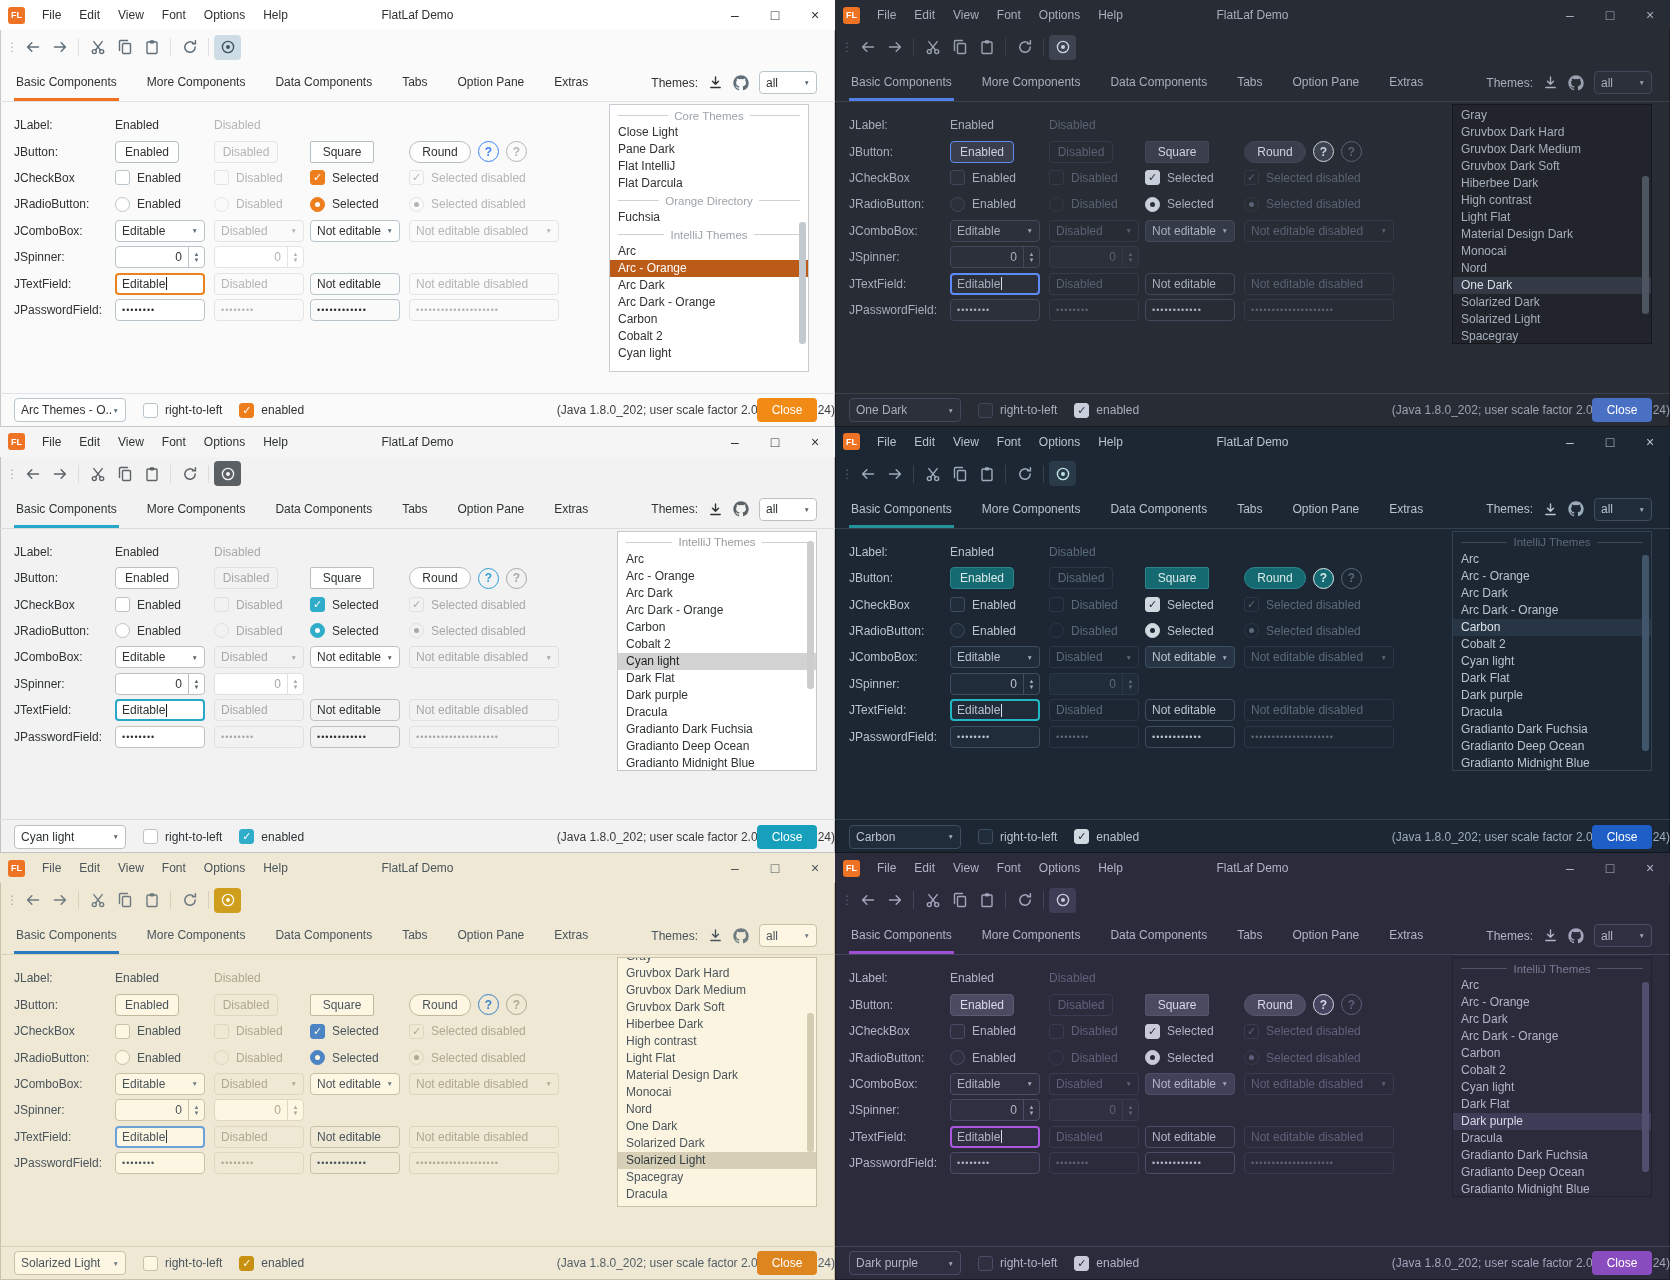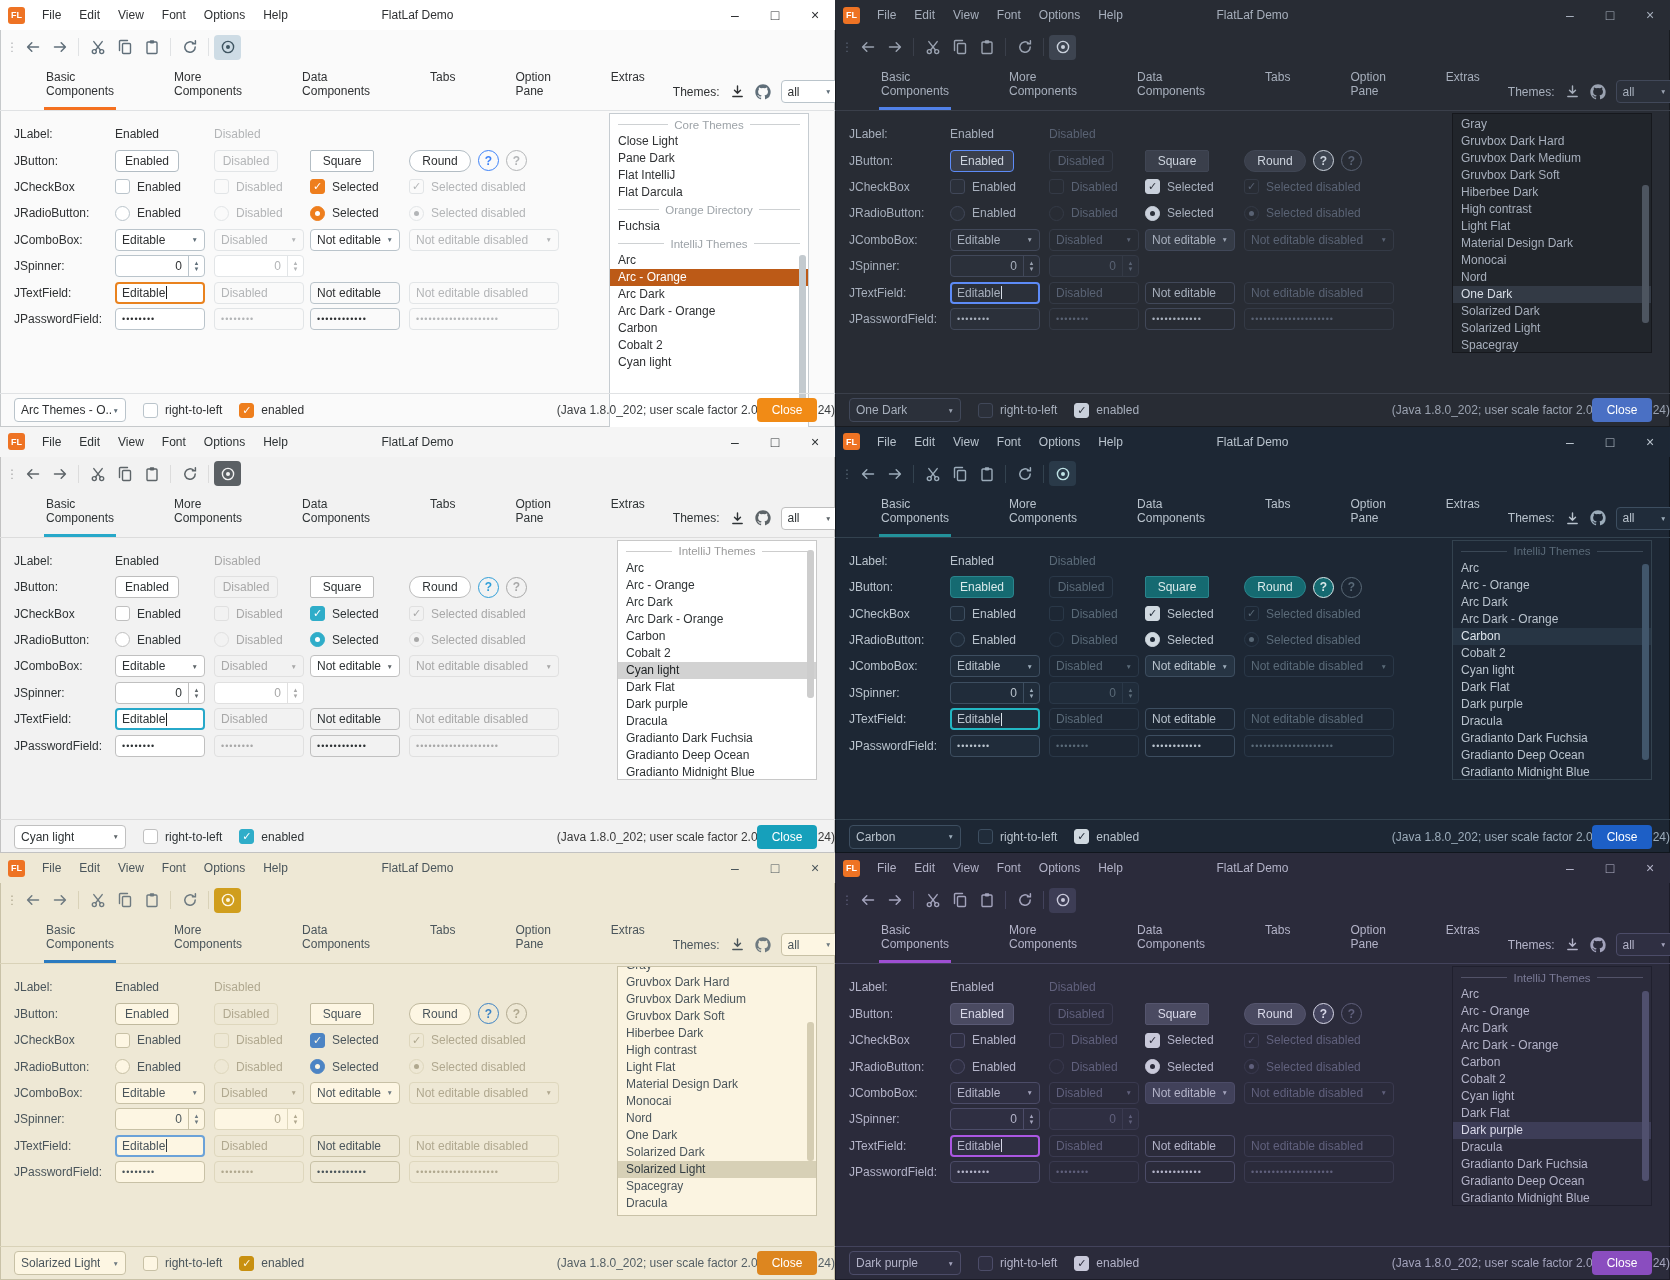--- a/index.html
+++ b/index.html
@@ -20,21 +20,21 @@
   
   .toolbar{flex:0 0 34px;display:flex;align-items:center;padding:0 6px;color:var(--tool);}
   .grip{color:var(--muted);font-size:12px;margin:0 3px 0 0;letter-spacing:-2px;}
   .tbtn{width:27px;height:25px;display:inline-flex;align-items:center;justify-content:center;border-radius:4px;}
   .tbtn svg{display:block;}
   .tbtn.eye{background:var(--eyeBg);color:var(--eyeIcon);}
   .tsep{width:1px;height:18px;background:var(--border);margin:0 5px;}
   
   .tabsrow{flex:0 0 38px;display:flex;align-items:flex-end;padding:0 18px 0 14px;border-bottom:1px solid var(--border);}
   .tabs{display:flex;}
-  .tab{margin-right:26px;padding:6px 2px 9px;border-bottom:3px solid transparent;margin-left:30px;}
+  .tab{margin-right:26px;padding:6px 2px 9px;border-bottom:3px solid transparent;}
   .tab.active{border-bottom-color:var(--accent);}
   .themes-head{margin-left:auto;display:flex;align-items:center;gap:10px;padding-bottom:7px;}
   .themes-head svg{display:block;color:var(--tool);}
   .gh{color:var(--strong);}
   .mini-combo{display:inline-flex;align-items:center;height:23px;width:58px;border:1px solid var(--fieldBorder);
               background:var(--fieldBg);border-radius:4px;padding:0 6px;}
   .arr{margin-left:auto;font-size:6.5px;color:var(--tool);}
   
   .main{flex:1;display:flex;padding:2px 18px 0 14px;min-height:0;}
   .comp-grid{display:grid;grid-template-columns:101px 99px 96px 99px 160px;grid-auto-rows:26.4px;
@@ -93,21 +93,21 @@
   .pwtxt{font-size:9px;letter-spacing:1px;overflow:hidden;white-space:nowrap;}
   
   .themes-list{width:200px;margin-left:auto;height:240px;border:1px solid var(--listBorder);
                background:var(--listBg);position:relative;overflow:hidden;flex:0 0 200px;}
   .list-body{padding-top:2px;}
   .list-item{height:17px;line-height:17px;padding:0 8px;white-space:nowrap;}
   .list-item.sel{background:var(--selBg);color:var(--selText);}
   .list-sep{height:17px;display:flex;align-items:center;gap:6px;color:var(--sepText);padding:0 8px;font-size:11.5px;}
   .list-sep .line{flex:1;height:1px;background:var(--sepText);opacity:.5;}
   .thumb{position:absolute;right:2px;width:7px;background:var(--thumb);border-radius:3px;}
-  .w-arc .themes-list{height:322px;margin-left:40px;}
+  .w-arc .themes-list{height:268px;margin-left:40px;}
   .w-sol .themes-list{height:250px;}
   .w-sol .list-body > :first-child{margin-top:-12px;}
   .w-arc .thumb{top:44%;height:46%;}
   .w-onedark .thumb{top:30%;height:58%;}
   .w-cyan .thumb{top:4%;height:62%;}
   .w-carbon .thumb{top:10%;height:82%;}
   .w-sol .thumb{top:22%;height:56%;}
   .w-purple .thumb{top:10%;height:80%;}
   
   .statusbar{flex:0 0 34px;display:flex;align-items:center;border-top:1px solid var(--border);

